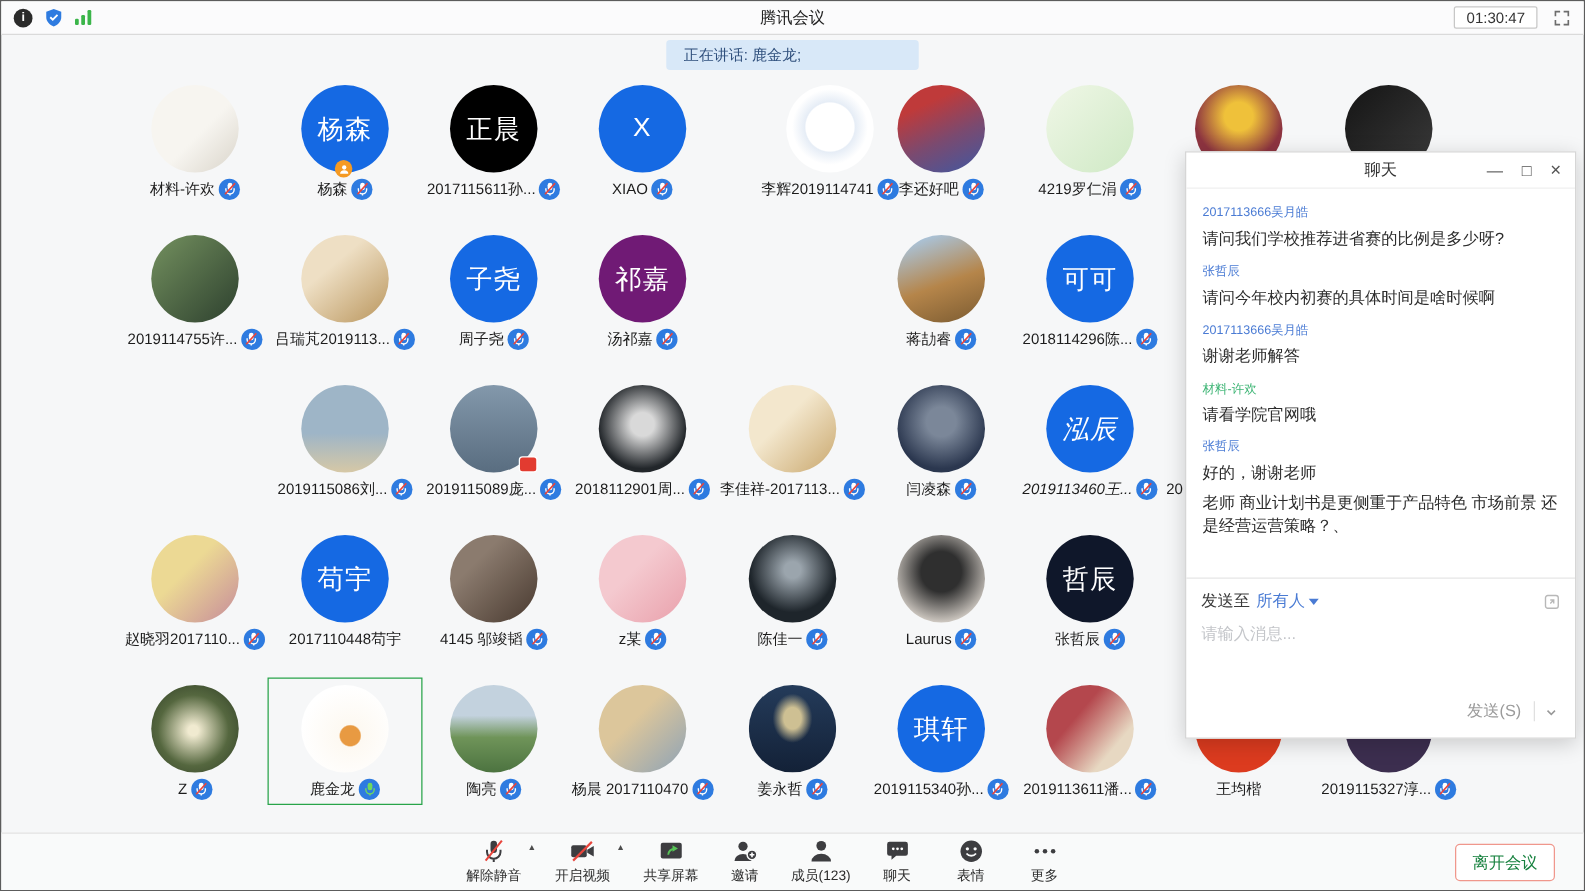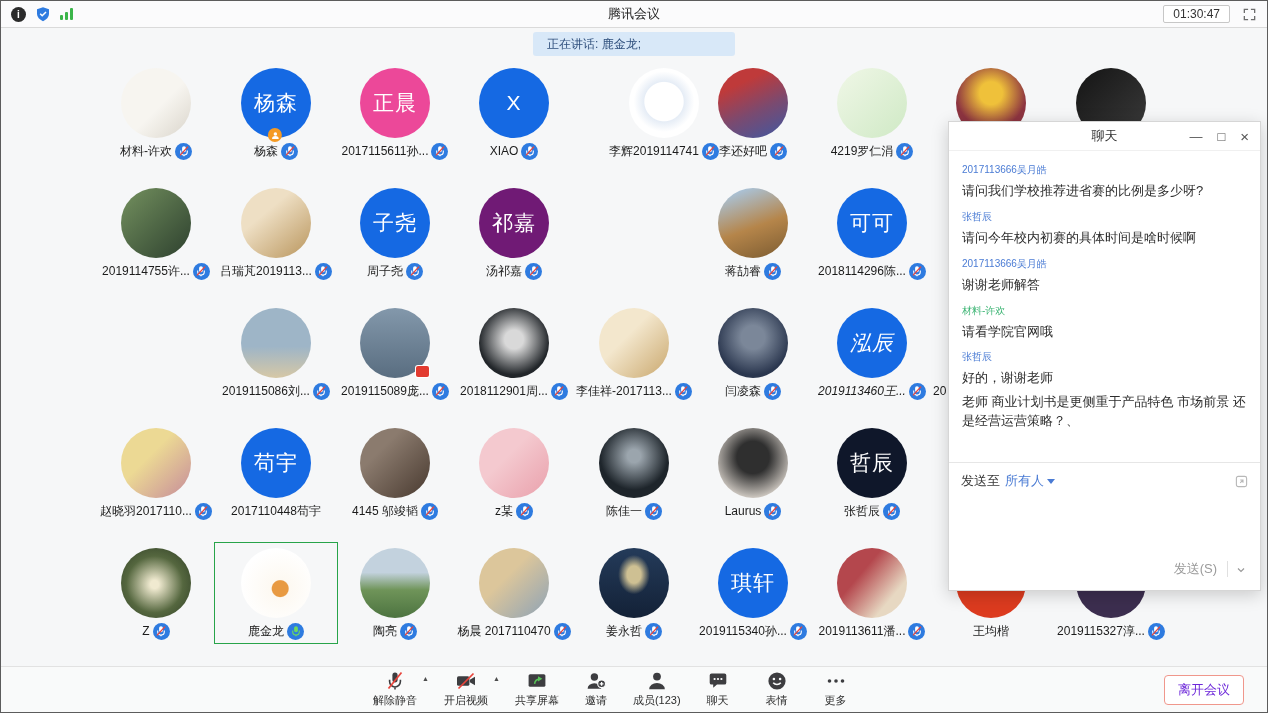--- a/index.html
+++ b/index.html
@@ -55,21 +55,21 @@
 .send-sep{width:1px;height:16px;background:#e0e0e0}
 .send-chev{padding:3px 2px 1px 8px;cursor:pointer;display:flex}
 
 
 .toolbar{position:absolute;left:0;right:0;bottom:0;height:46px;background:#f9fafa;border-top:1px solid #e2e2e2;z-index:5}
 .tools{position:absolute;left:372px;bottom:4px;display:flex;align-items:flex-end;gap:15px}
 .tool-wrap{display:flex;align-items:flex-start}
 .tool{display:flex;flex-direction:column;align-items:center;gap:1px;cursor:pointer;min-width:44px}
 .tool .lbl{font-size:11px;color:#2d2d2d;white-space:nowrap}
 .caret-up{font-size:7px;color:#4c4c4c;margin:5px 0 0 5px;cursor:pointer}
-.leave-btn{position:absolute;right:23px;top:8px;border:1px solid #f0978c;color:#6d28d9;background:#fff;font-size:13px;padding:5px 13px;border-radius:4px;cursor:pointer}
+.leave-btn{position:absolute;right:23px;top:8px;border:1px solid #f0978c;color:#15803d;background:#fff;font-size:13px;padding:5px 13px;border-radius:4px;cursor:pointer}
 </style>
 </head>
 <body>
 
 <div id="app">
 
   <div class="topbar">
     <div class="topbar-left">
       <span class="info-badge">i</span>
       <span style="display:flex">
@@ -128,21 +128,21 @@
             <svg width="12" height="12" viewBox="0 0 12 12">
               <rect x="4.1" y="1.2" width="3.8" height="6" rx="1.9" fill="#fff"></rect>
               <path d="M2.7 5.6v1.2a3.3 3.3 0 0 0 6.6 0V5.6" stroke="#fff" stroke-width="1.1" fill="none"></path>
               <line x1="6" y1="10" x2="6" y2="11.3" stroke="#fff" stroke-width="1.1"></line>
               <line x1="2" y1="10.4" x2="10" y2="1.6" stroke="#e8453c" stroke-width="1.4"></line>
             </svg>
           </span>
         </div>
       </div>
       <div class="cell" style="left: 332px; top: 61px;">
-        <div class="avatar" style="background:#ec4899">
+        <div class="avatar" style="background:#000000">
           <span class="init">正晨</span>
         </div>
         <div class="label">
           <span>2017115611孙...</span>
           <span class="mic">
             <svg width="12" height="12" viewBox="0 0 12 12">
               <rect x="4.1" y="1.2" width="3.8" height="6" rx="1.9" fill="#fff"></rect>
               <path d="M2.7 5.6v1.2a3.3 3.3 0 0 0 6.6 0V5.6" stroke="#fff" stroke-width="1.1" fill="none"></path>
               <line x1="6" y1="10" x2="6" y2="11.3" stroke="#fff" stroke-width="1.1"></line>
               <line x1="2" y1="10.4" x2="10" y2="1.6" stroke="#e8453c" stroke-width="1.4"></line>
@@ -662,20 +662,21 @@
           <span>所有人</span>
             <span class="tri-down"></span>
         </span>
         <span class="popout">
           <svg width="13" height="13" viewBox="0 0 14 14" fill="none" stroke="#b8b8b8" stroke-width="1.2">
               <rect x="1.5" y="1.5" width="11" height="11" rx="2"></rect>
               <path d="M8.6 5.4 5.6 8.4M8.6 8.4v-3h-3"></path>
             </svg>
         </span>
       </div>
+      <input class="chat-input" placeholder="请输入消息..." style="">
       <div class="chat-footer">
         <span class="send-btn">发送(S)</span>
         <span class="send-sep"></span>
         <span class="send-chev">
           <svg width="10" height="10" viewBox="0 0 10 10" fill="none" stroke="#999" stroke-width="1.2">
               <path d="M2 3.5 5 6.5 8 3.5"></path>
             </svg>
         </span>
       </div>
     </div>

